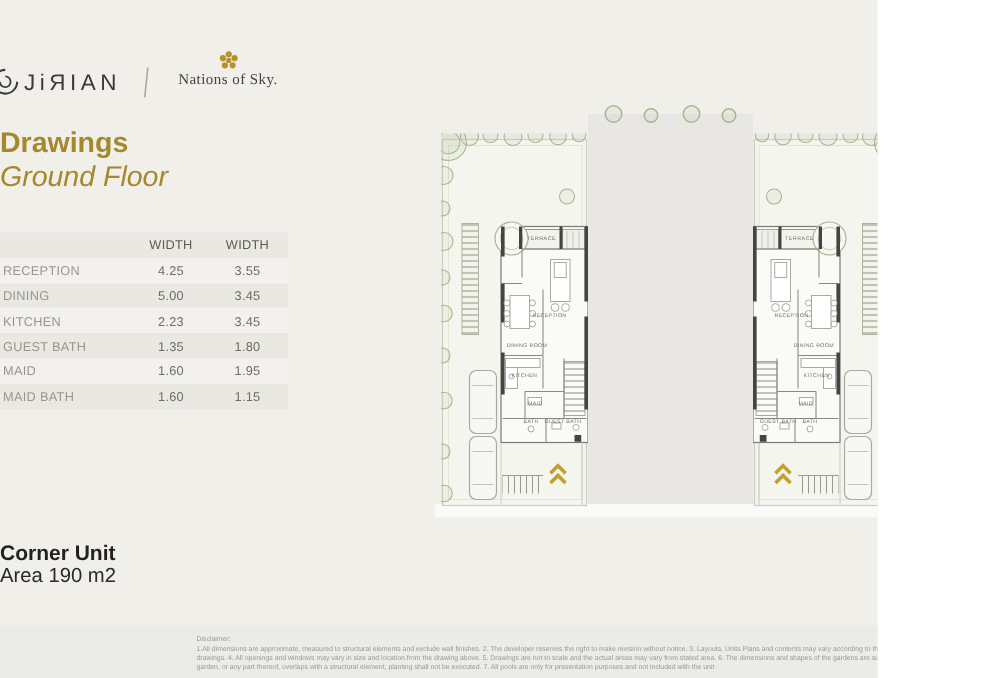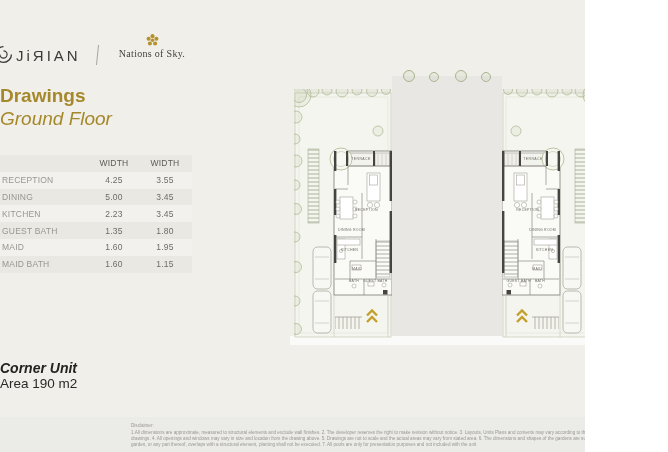--- a/index.html
+++ b/index.html
@@ -24,21 +24,21 @@
   .dims{position:absolute;left:0;top:155px;width:192px;}
   .trow{display:grid;grid-template-columns:90px 48px 54px;height:16.8px;align-items:center;}
   .trow:nth-child(odd){background:#e9e8e3;}
   .trow:nth-child(even){background:#f2f1ed;}
   .tc{font-size:8.5px;color:#98968f;letter-spacing:.2px;}
   .tc.room{padding-left:2px;}
   .tc.num{text-align:center;color:#6e6c66;}
   .thead .tc{color:#5d5b55;}
 
   
-  .unit-name{position:absolute;left:0;top:360px;font-size:14px;font-weight:bold;color:#23221f;font-style:italic;}
+  .unit-name{position:absolute;left:0;top:360px;font-size:14px;font-weight:bold;color:#23221f;}
   .unit-area{position:absolute;left:0;top:376px;font-size:13.5px;color:#2a2926;}
 
   
   .disc-band{position:absolute;left:0;top:417px;width:668px;height:35px;background:#ebebe8;}
   .disc{position:absolute;left:131px;top:6px;width:512px;color:#9a9892;}
   .disc-h{font-size:4.6px;margin-bottom:1.5px;}
   .disc-b{font-size:4.6px;line-height:6px;}
 
   
   .plan{position:absolute;left:290px;top:72px;width:356px;height:276px;}

